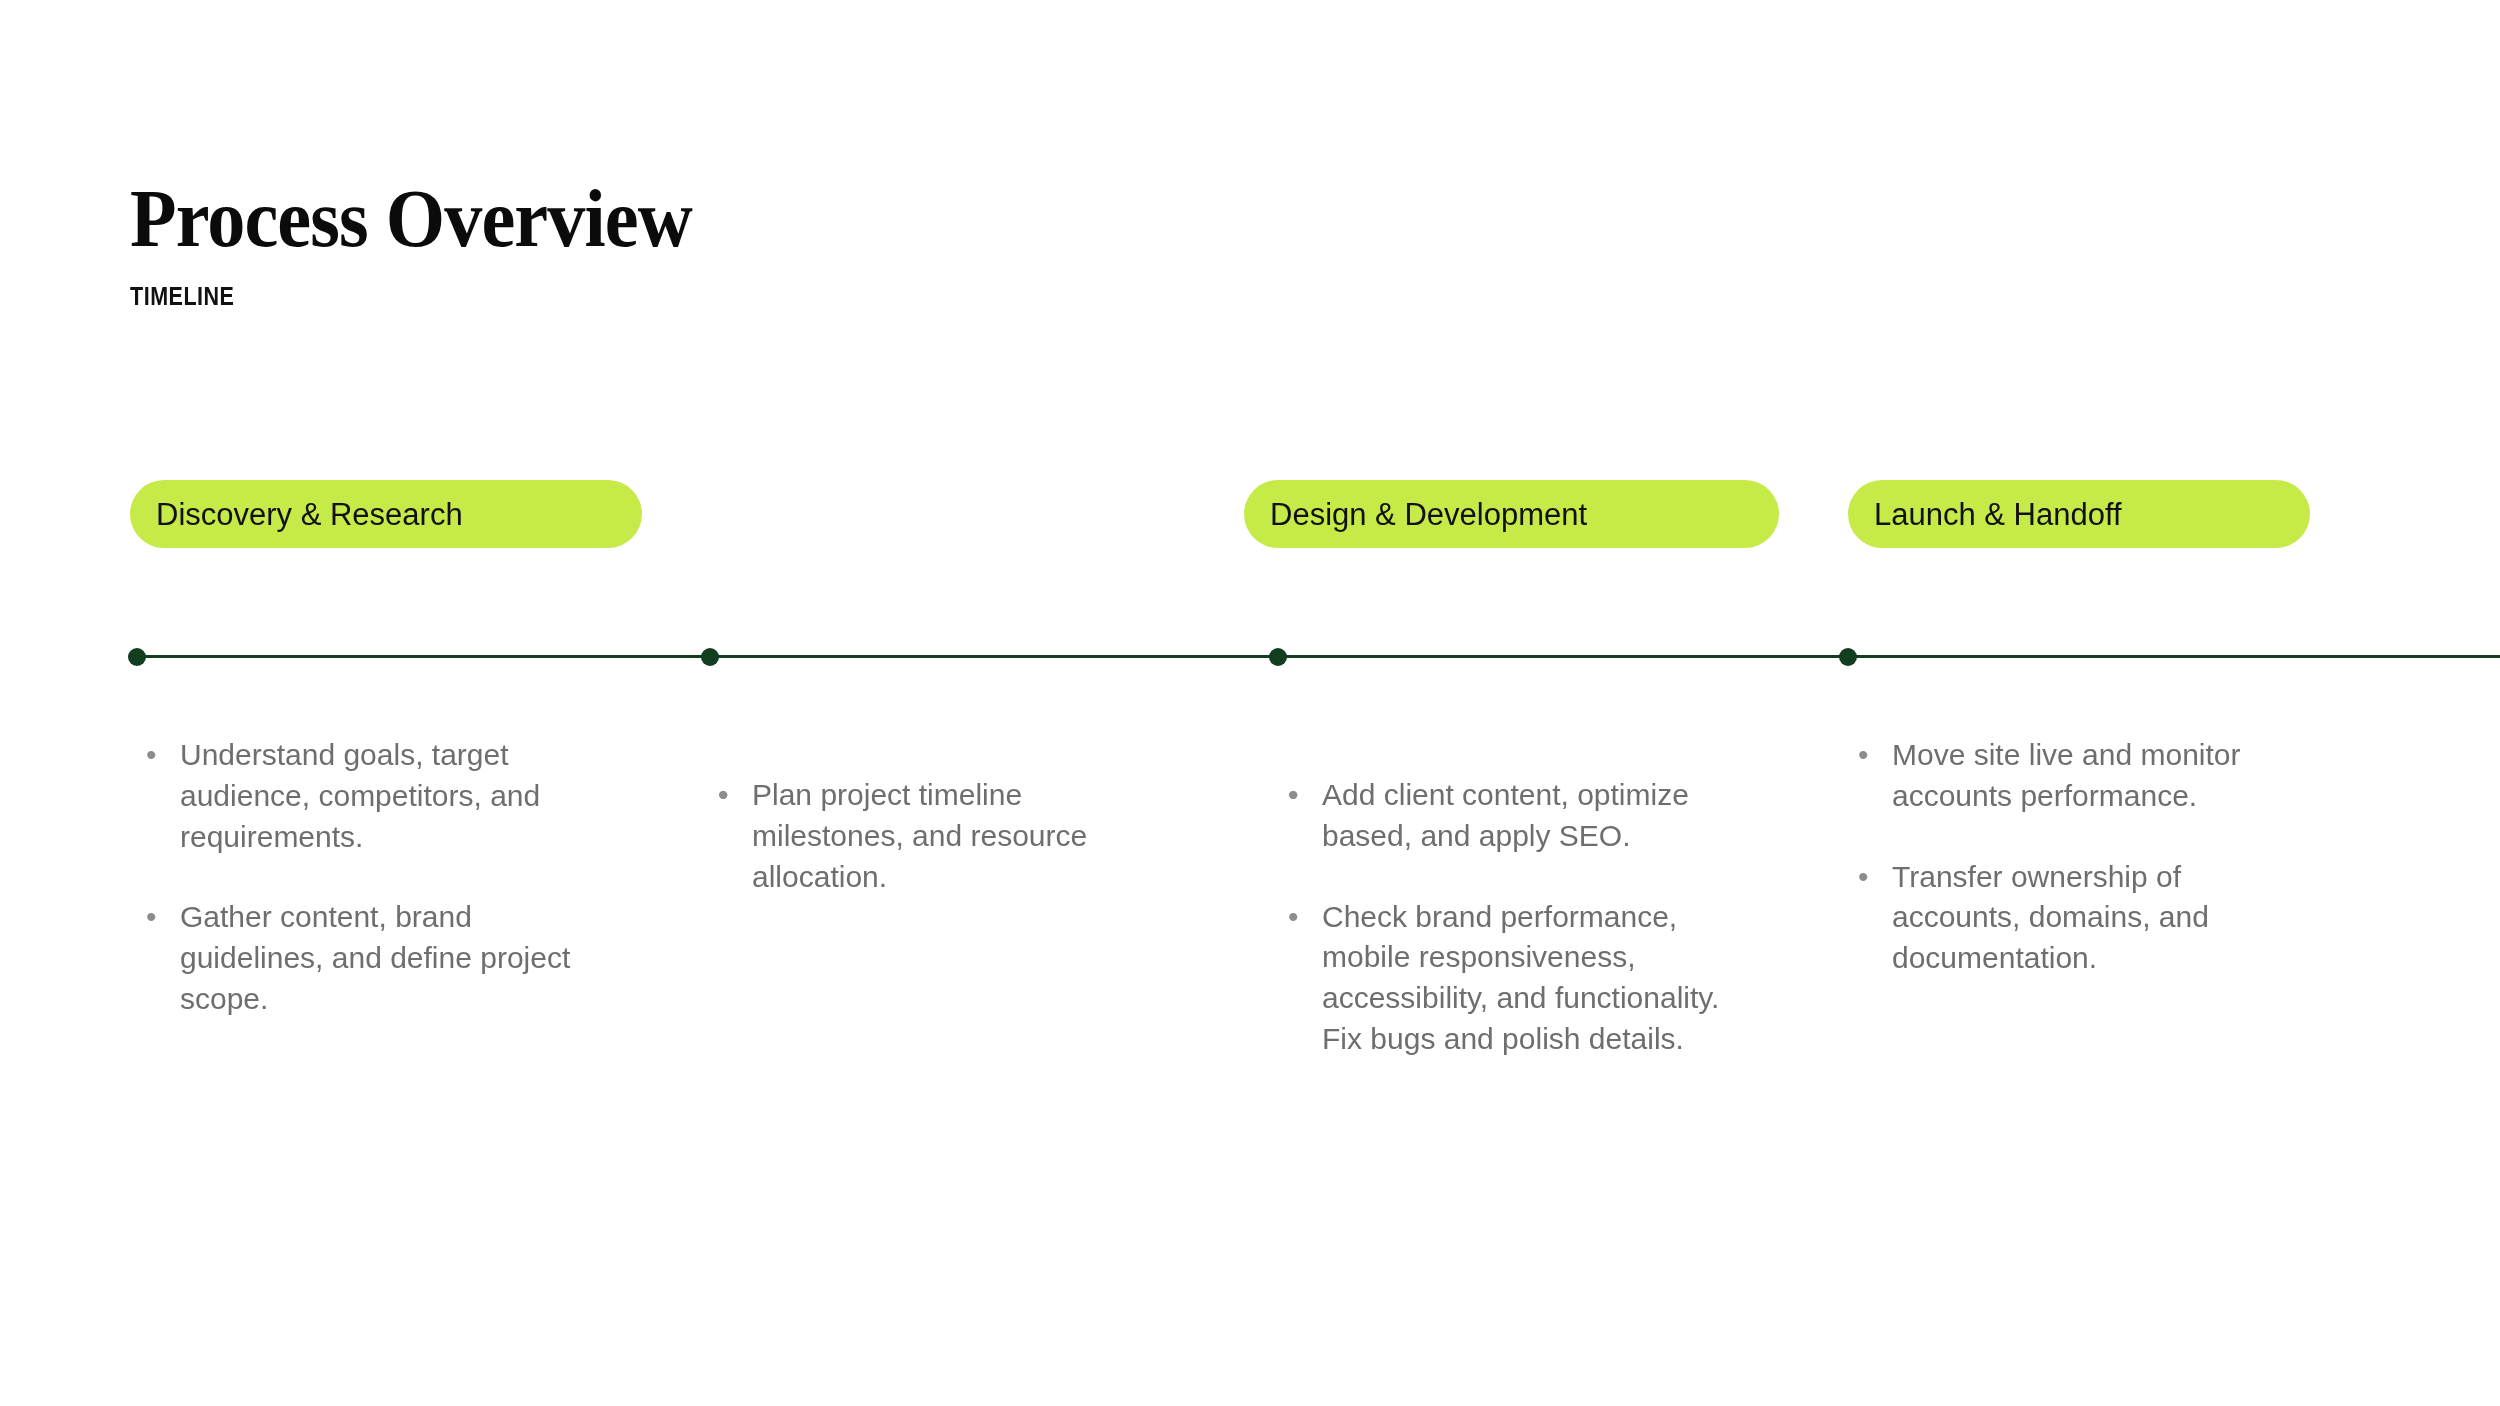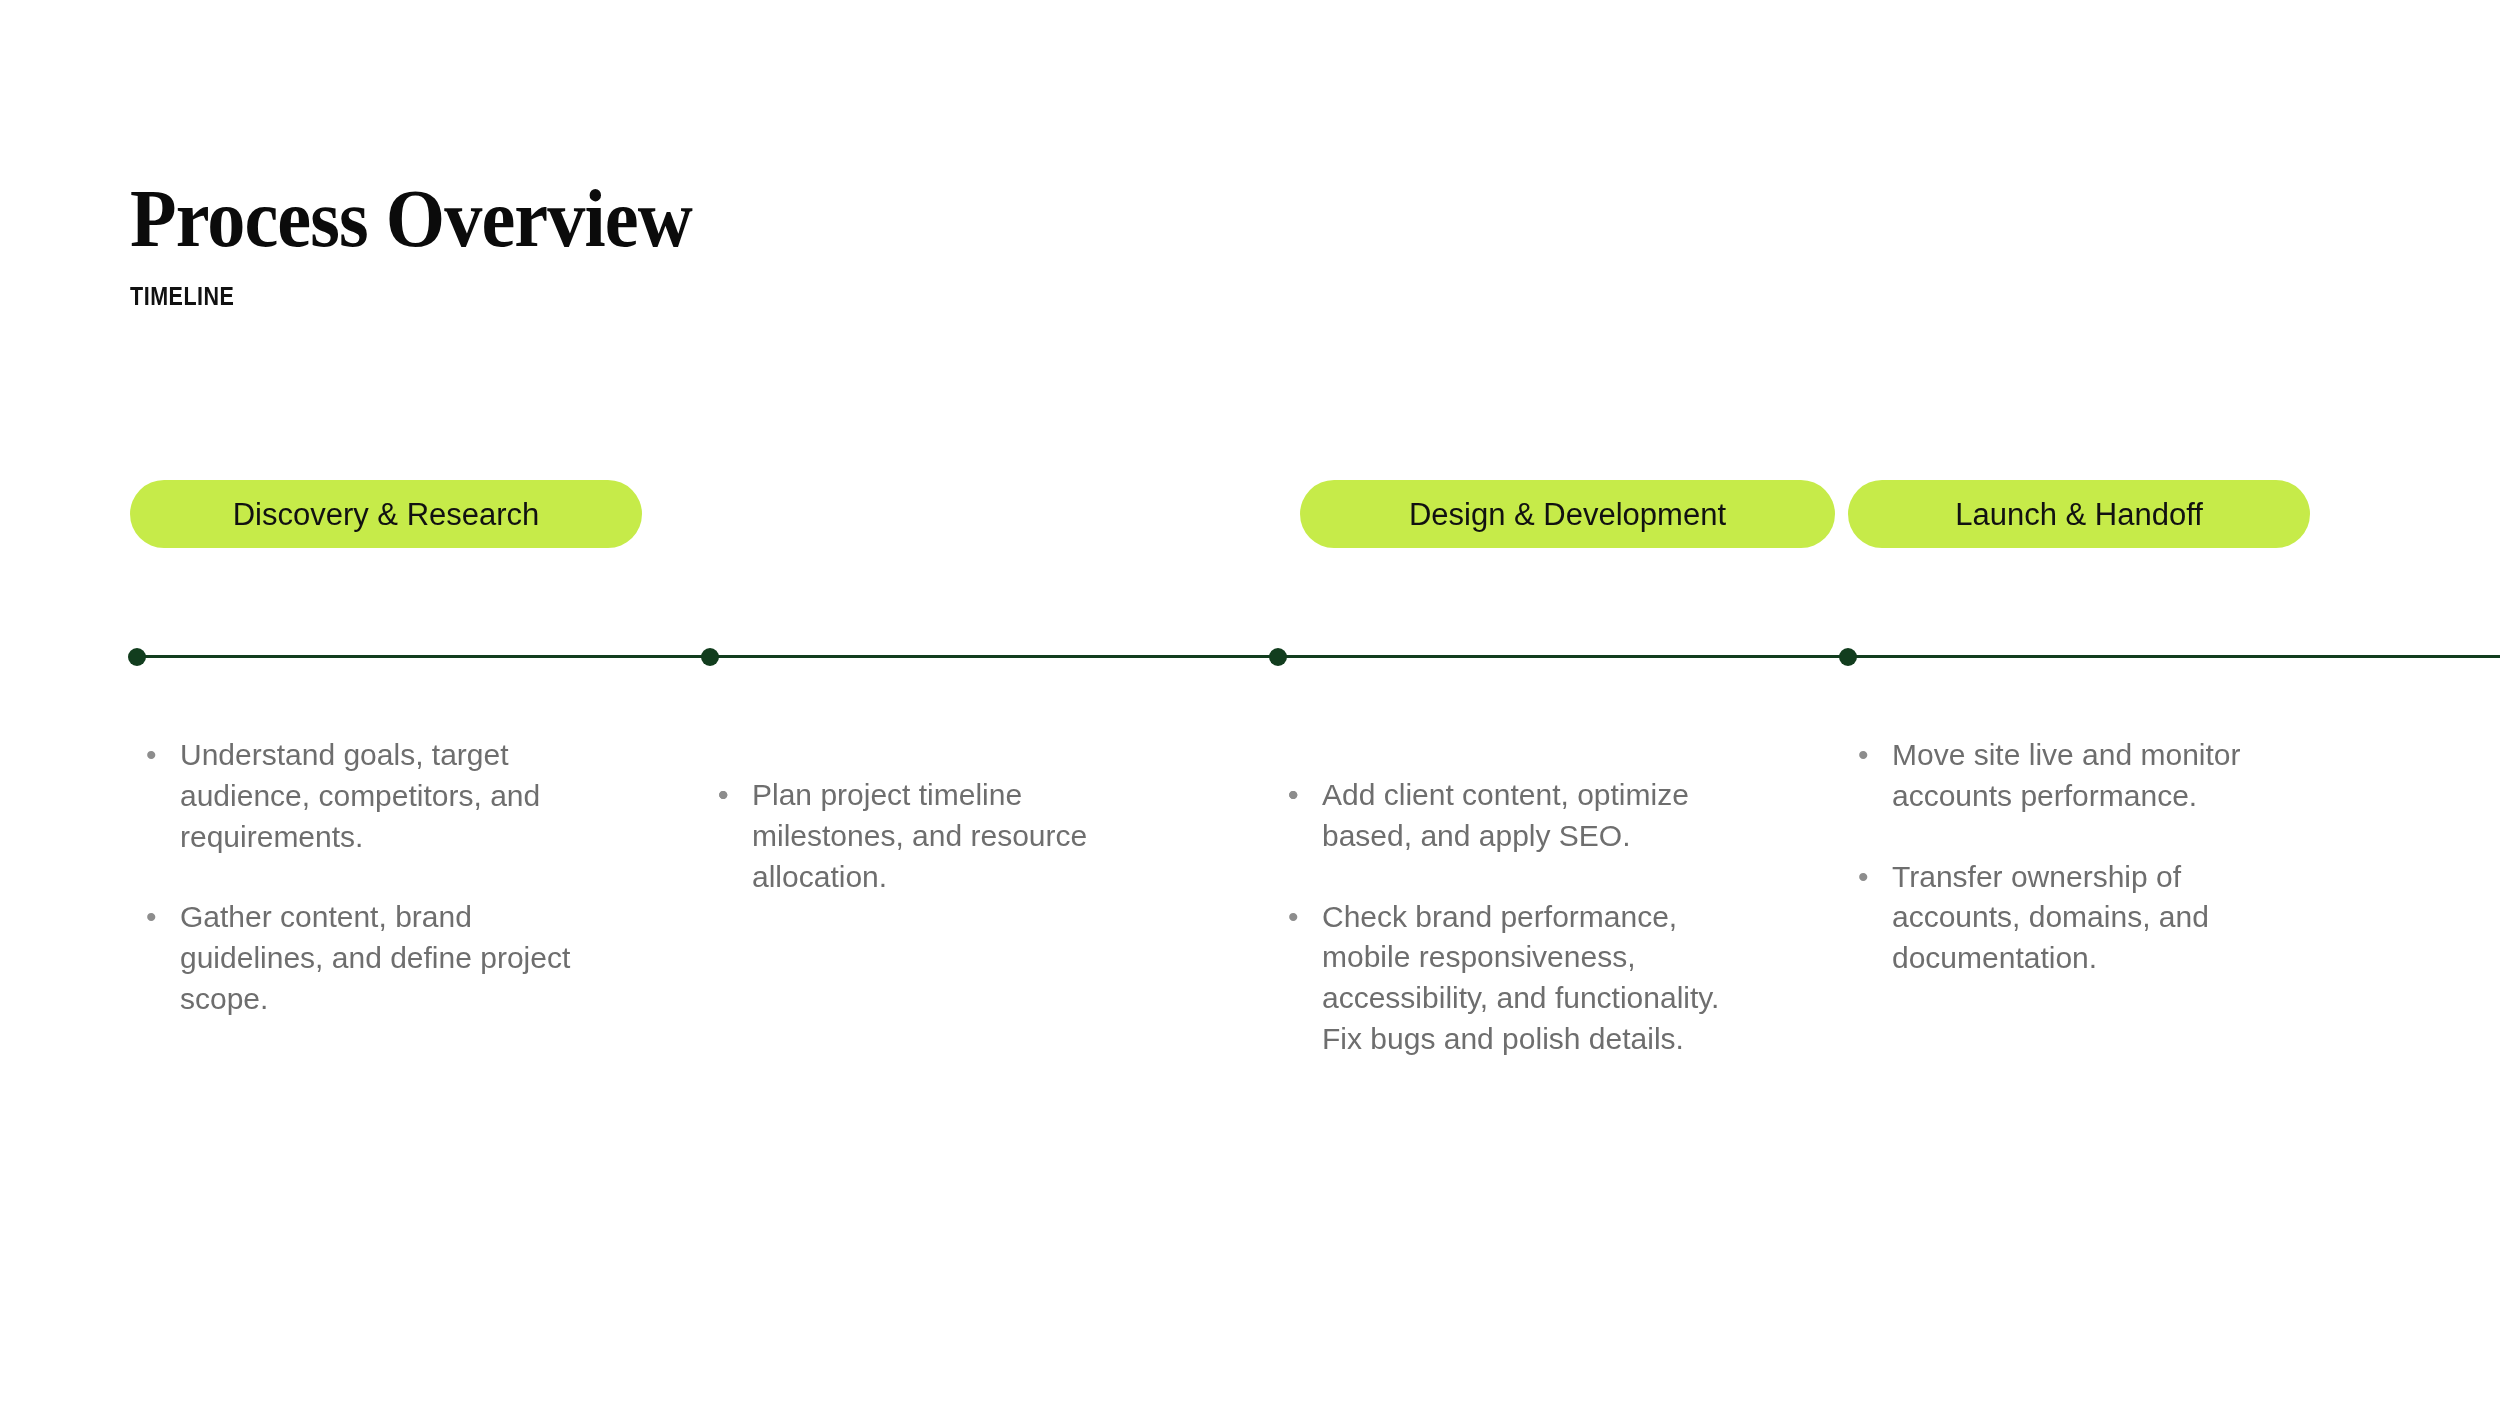--- a/index.html
+++ b/index.html
@@ -64,35 +64,35 @@
     height: 70px;
   }
   .pill {
     position: absolute;
     top: 0;
     height: 68px;
     border-radius: 999px;
     background: #c6eb49;
     display: flex;
     align-items: center;
-    justify-content: center;
+    justify-content: flex-start;
     box-sizing: border-box;
     padding: 0 26px;
   }
   .pill-label {
     font-family: "Liberation Sans", sans-serif;
     font-size: 31px;
     font-weight: 400;
     color: #111111;
     white-space: nowrap;
     line-height: 1;
   }
   .pill-1 { left: 130px;  width: 512px; }
   .pill-2 { left: 700px;  width: 485px; }
-  .pill-3 { left: 1300px; width: 535px; }
+  .pill-3 { left: 1244px; width: 535px; }
   .pill-4 { left: 1848px; width: 462px; }
 
   
   .timeline {
     position: absolute;
     left: 0;
     top: 648px;
     width: 2500px;
     height: 18px;
   }

